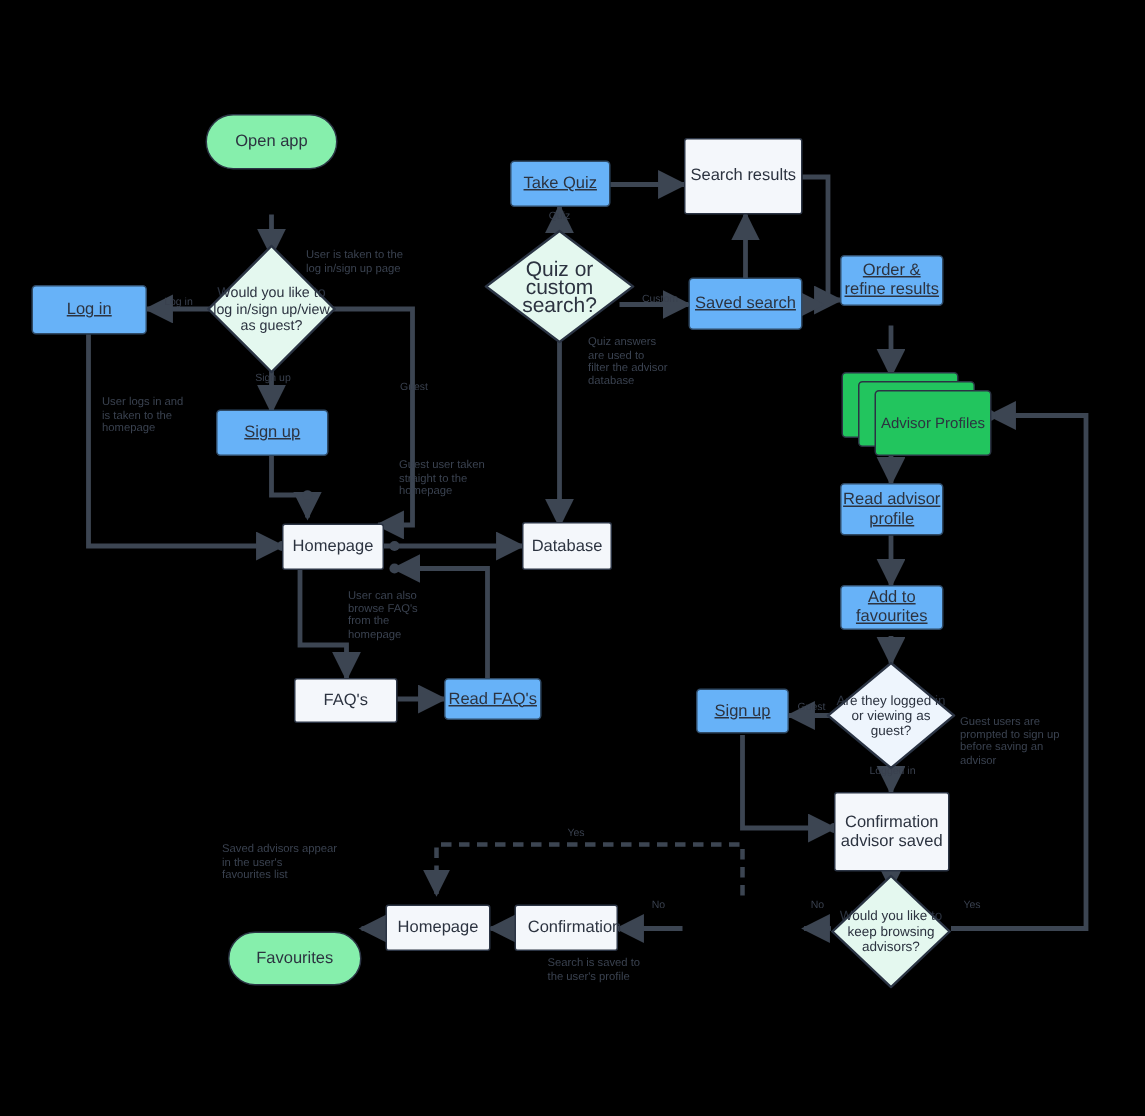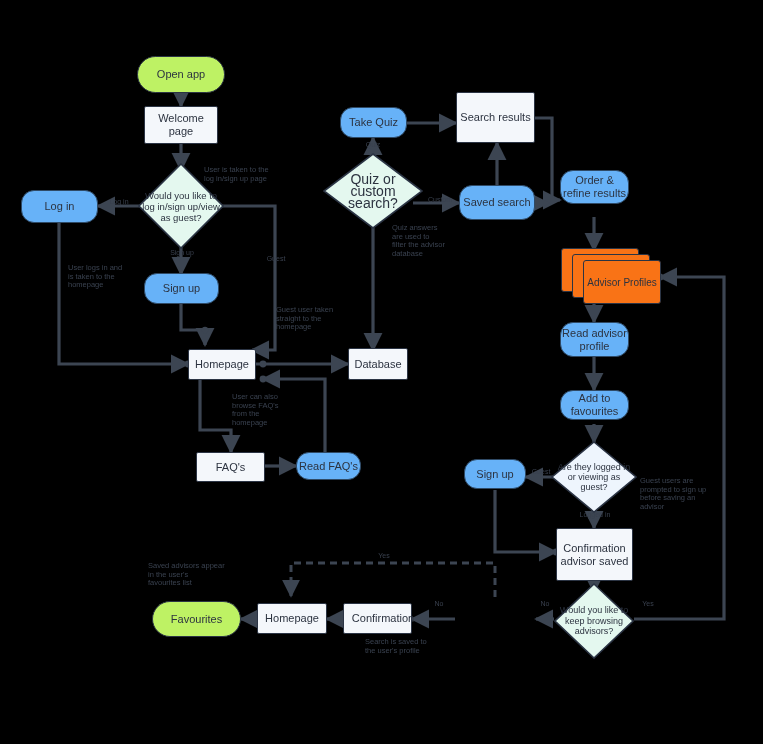--- a/index.html
+++ b/index.html
@@ -33,27 +33,29 @@
     color: #2c3340;
     border: 1.3px solid #2b3444;
     z-index: 5;
   }
   .n-process {
     background: #f4f7fb;
     border-radius: 2px;
   }
   .n-blue {
     background: #67b2f8;
-    border-radius: 13px;
+    border-radius: 3px;
     border-color: #2f4a66;
+    text-decoration: underline;
   }
   .n-terminal {
-    background: #bef264;
+    background: #86efac;
     border-radius: 22px;
     border-color: #2b3444;
+    margin-top: 20px;
   }
   .n-decision {
     background: transparent;
     border: none;
     color: #2c3340;
   }
   .n-decision .dia {
     position: absolute;
     left: 0; top: 0;
     width: 100%;
@@ -64,21 +66,21 @@
     z-index: 2;
     padding: 0 4px;
   }
   .stack {
     position: absolute;
     z-index: 5;
   }
   .stack .card {
     position: absolute;
     box-sizing: border-box;
-    background: #f97316;
+    background: #22c55e;
     border: 1.3px solid #2b3444;
     border-radius: 3px;
     display: flex;
     align-items: center;
     justify-content: center;
     font-size: 11px;
     color: #2c3340;
   }
   .edge-label {
     position: absolute;
@@ -190,23 +192,20 @@
       <circle cx="660" cy="277" r="3.6"></circle>
       <circle cx="556" cy="552" r="3.4"></circle>
       <circle cx="205" cy="330" r="3.2"></circle>
     </g>
   </svg>
 
   <div class="node n-terminal" style="left:137px; top:56px; width:88px; height:37px;">
     <span>Open app</span>
   </div>
 
-  <div class="node n-process" style="left:144px; top:106px; width:74px; height:38px;">
-    <span>Welcome page</span>
-  </div>
 
   <div class="node n-decision" style="left:138px; top:163px; width:86px; height:86px;">
     <svg class="dia" viewBox="0 0 86 86" preserveAspectRatio="none">
       <polygon points="43,1 85,43 43,85 1,43" fill="#e4f8ef" stroke="#2b3444" stroke-width="1.6"></polygon>
     </svg>
     <span class="dtext" style="font-size:9.5px; line-height:11px;">Would you like to log in/sign up/view as guest?</span>
   </div>
 
   <div class="node n-blue" style="left:21px; top:190px; width:77px; height:33px;">
     <span>Log in</span>
@@ -328,21 +327,21 @@
 
   <div class="edge-label" style="left:372px; top:552px; width:24px;">Yes</div>
 
   <div class="note" style="left:204px; top:166px; width:84px;">User is taken to the
 log in/sign up page</div>
 
   <div class="note" style="left:68px; top:264px; width:70px;">User logs in and
 is taken to the
 homepage</div>
 
-  <div class="note" style="left:276px; top:306px; width:78px;">Guest user taken
+  <div class="note" style="left:266px; top:306px; width:78px;">Guest user taken
 straight to the
 homepage</div>
 
   <div class="note" style="left:392px; top:224px; width:76px;">Quiz answers
 are used to
 filter the advisor
 database</div>
 
   <div class="note" style="left:232px; top:393px; width:72px;">User can also
 browse FAQ's

